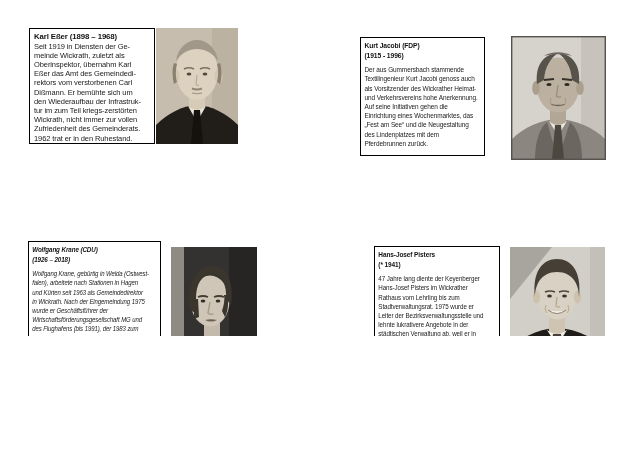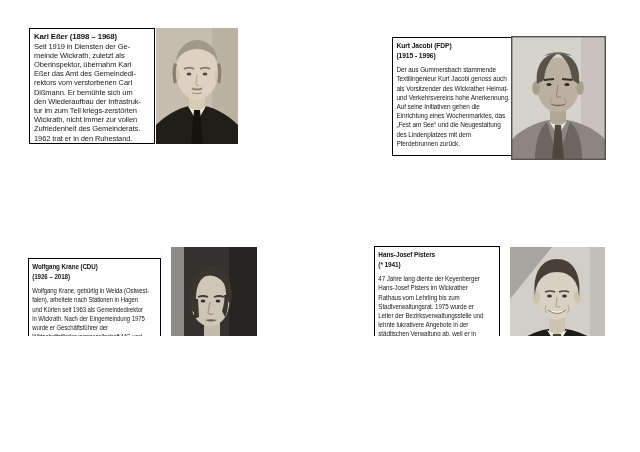--- a/index.html
+++ b/index.html
@@ -32,22 +32,22 @@
     white-space: pre;
     font-size: 7.5px;
     line-height: 9.2px;
     letter-spacing: -0.1px;
     color: #222222;
   }
   
   .cond-wrap { transform-origin: 0 0; }
   .gap { height: 5px; }
   #card1-box { left: 29px; top: 28px; width: 126px; height: 116px; }
-  #card2-box { left: 392px; top: 37px; width: 125px; height: 119px; }
-  #card3-box { left: 28px;  top: 258px; width: 133px; height: 124px; }
+  #card2-box { left: 360px; top: 37px; width: 125px; height: 119px; }
+  #card3-box { left: 28px;  top: 241px; width: 133px; height: 124px; font-style: italic; }
   #card4-box { left: 374px; top: 246px; width: 126px; height: 114px; }
   #card2-box .cond-wrap { width: 134px; transform: scaleX(0.86); }
   #card3-box .cond-wrap { width: 152px; transform: scaleX(0.80); }
   #card4-box .cond-wrap { width: 138px; transform: scaleX(0.83); }
   .photo {
     position: absolute;
     overflow: hidden;
     background: #cccccc;
   }
   .photo svg { display: block; width: 100%; height: 100%; }

